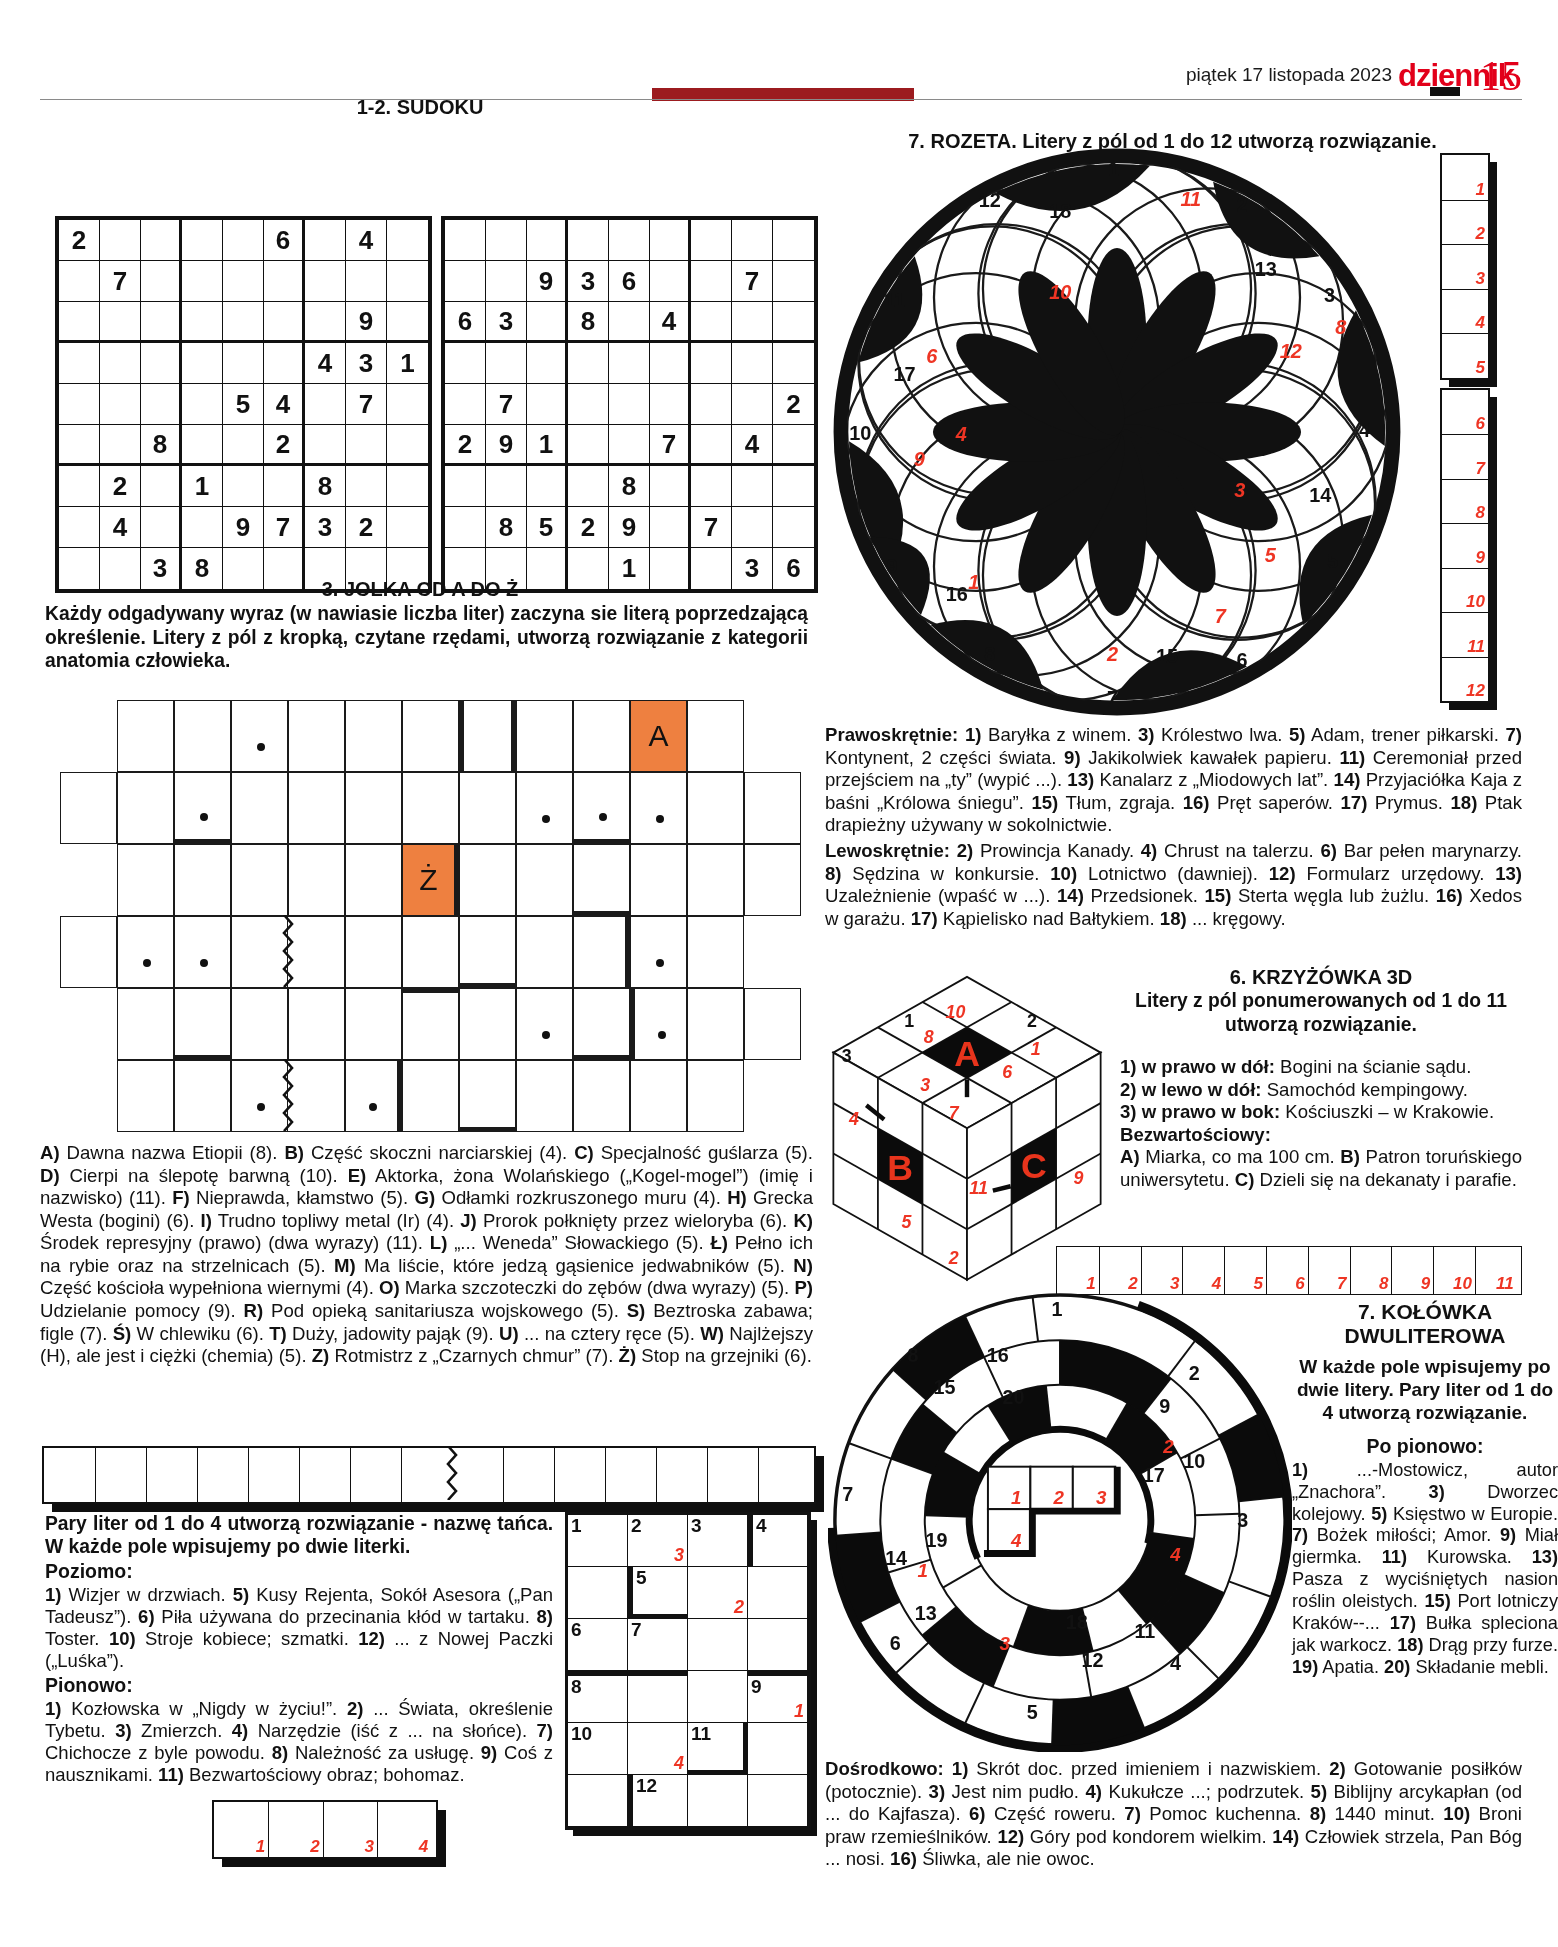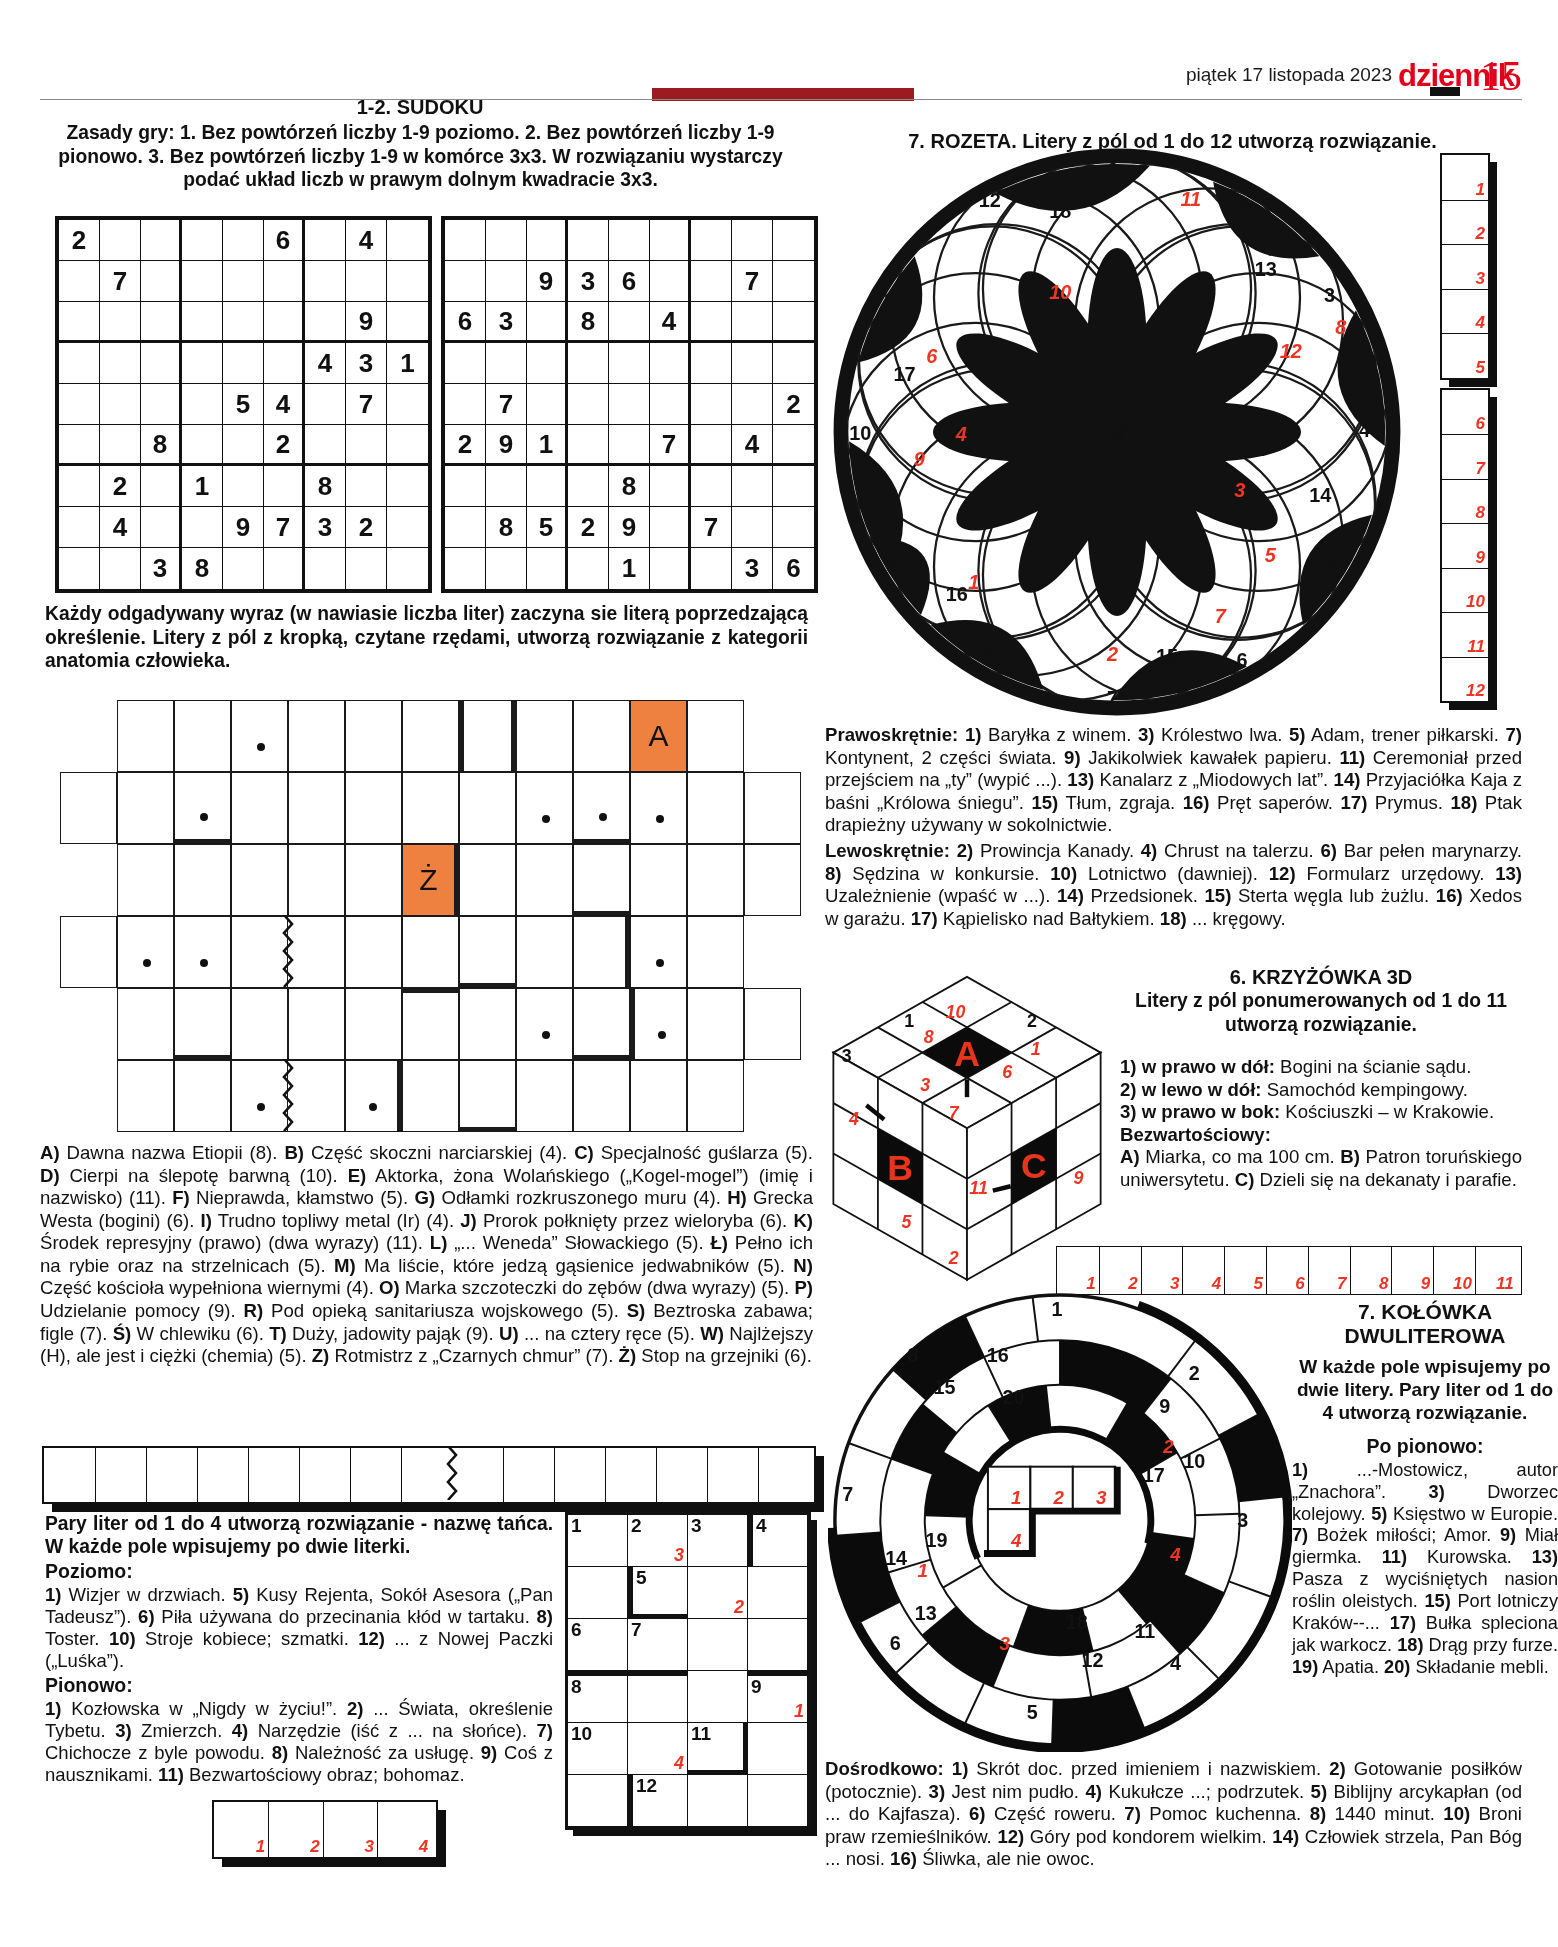--- a/index.html
+++ b/index.html
@@ -91,21 +91,20 @@
 <div id="page">
 
   <div class="abs lam-bar"></div>
   <div class="abs head-rule"></div>
   <div class="abs head-date">piątek 17 listopada 2023</div>
   <div class="abs head-logo">dziennik</div>
   <div class="abs logo-bar"></div>
   <div class="abs head-page">15</div>
 
   <div class="abs ctr sec-title" style="left:45px;width:750px;top:96px;">1-2. SUDOKU</div>
-  <div class="abs ctr bold" style="left:48px;width:745px;top:121px;font-size:19.3px;line-height:1.22;">Zasady gry: 1. Bez powtórzeń liczby 1-9 poziomo. 2. Bez powtórzeń liczby 1-9 pionowo. 3. Bez powtórzeń liczby 1-9 w komórce 3x3. W  rozwiązaniu wystarczy podać układ liczb w prawym dolnym kwadracie 3x3.</div>
   <div id="su1" class="su-grid" style="left:55px;top:216px;">
       <div class="su-cell">2</div>
       <div class="su-cell"></div>
       <div class="su-cell vr"></div>
       <div class="su-cell"></div>
       <div class="su-cell"></div>
       <div class="su-cell vr">6</div>
       <div class="su-cell"></div>
       <div class="su-cell">4</div>
       <div class="su-cell lastc"></div>
@@ -259,20 +258,21 @@
       <div class="su-cell lastr"></div>
       <div class="su-cell vr lastr"></div>
       <div class="su-cell lastr"></div>
       <div class="su-cell lastr">1</div>
       <div class="su-cell vr lastr"></div>
       <div class="su-cell lastr"></div>
       <div class="su-cell lastr">3</div>
       <div class="su-cell lastc lastr">6</div>
     </div>
 
+  <div class="abs ctr sec-title" style="left:45px;width:750px;top:578px;">3. JOLKA OD A DO Ż</div>
   <div class="abs just bold" style="left:45px;width:763px;top:602px;font-size:19.3px;line-height:1.22;">Każdy odgadywany wyraz (w nawiasie liczba liter) zaczyna sie literą poprzedzającą określenie. Litery z pól z kropką, czytane rzędami, utworzą rozwiązanie z kategorii anatomia człowieka.</div>
   <div id="jolka-grid" class="abs">
       <div class="jk-cell" style="left: 57px; top: 0px;"></div>
       <div class="jk-cell" style="left: 114px; top: 0px;"></div>
       <div class="jk-cell" style="left: 171px; top: 0px;">
         <span class="jk-dot"></span>
       </div>
       <div class="jk-cell" style="left: 228px; top: 0px;"></div>
       <div class="jk-cell" style="left: 285px; top: 0px;"></div>
       <div class="jk-cell" style="left: 342px; top: 0px;"></div>

